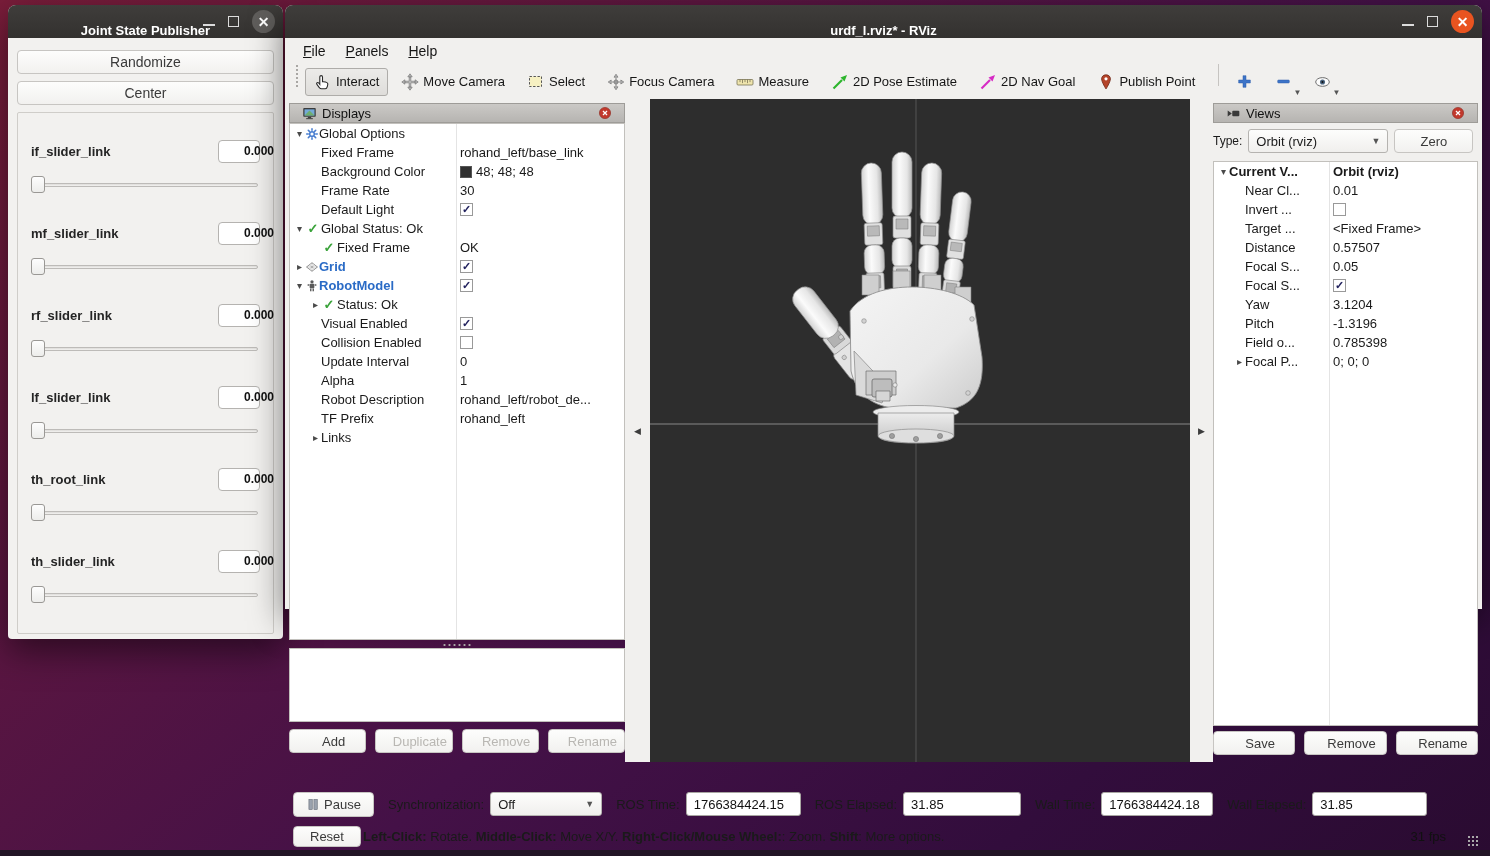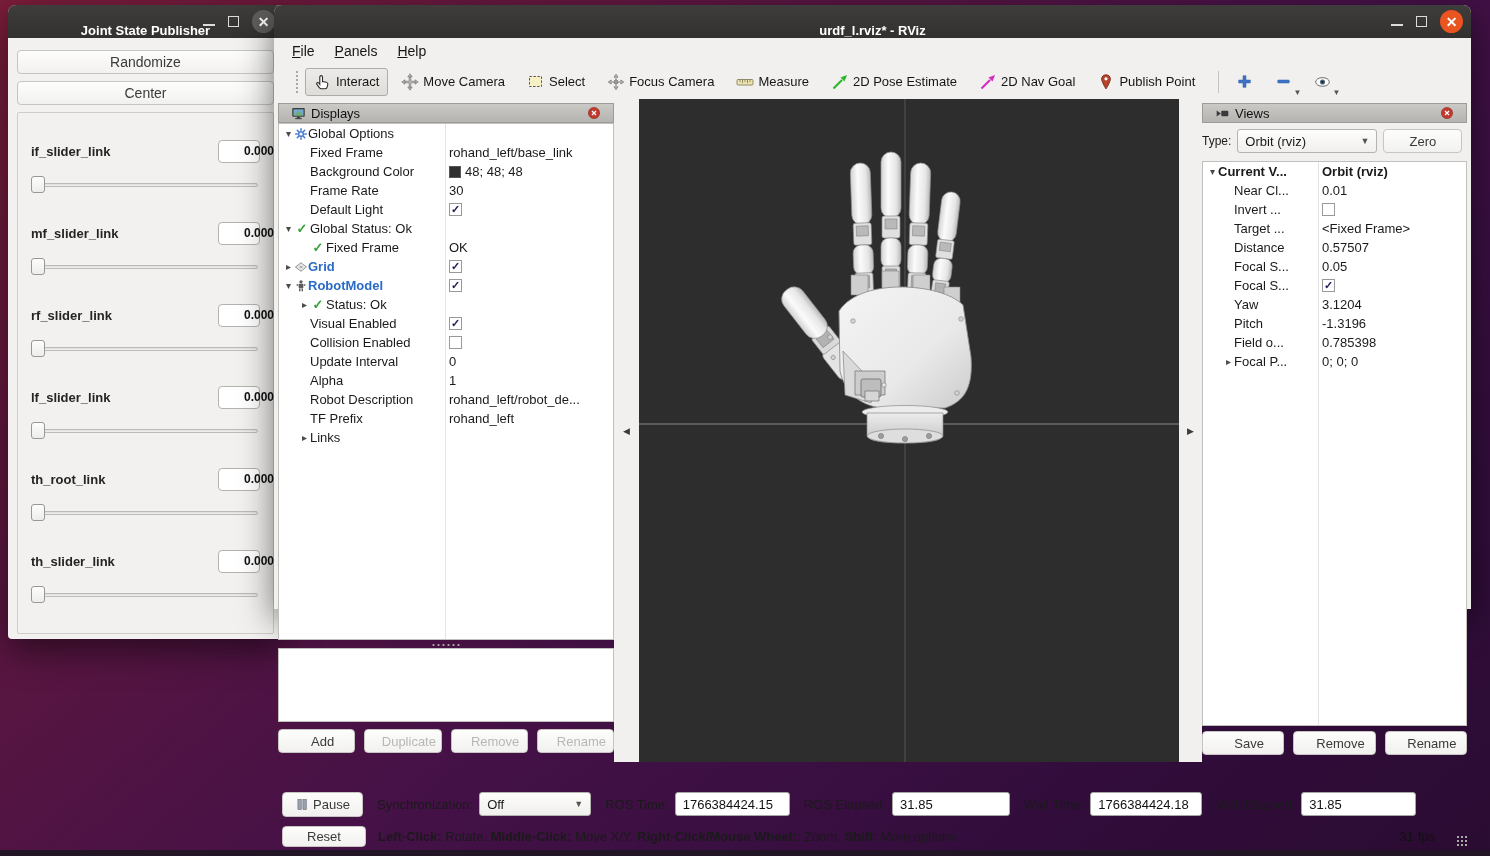--- a/index.html
+++ b/index.html
@@ -37,28 +37,28 @@
   .sg-label { font-weight:bold; font-size:13px; color:#242424; }
   .sg-value { width:41px; height:23px; background:#fff; border:1px solid #b5b3b0; border-radius:4px;
     font-weight:bold; font-size:12px; display:flex; align-items:center; justify-content:center; color:#111;padding-left:40px; }
   .sg-slider { position:relative; height:18px; margin-top:13px; }
   .sg-track { position:absolute; left:0; right:2px; top:7px; height:4px; border:1px solid #bdbbb8;
     border-radius:3px; background:linear-gradient(#dddbd8,#f4f3f1); }
   .sg-handle { position:absolute; left:0; top:0; width:14px; height:17px; background:linear-gradient(#fdfdfd,#ededeb);
     border:1px solid #9a9895; border-radius:3px; }
 
   
-  .rviz-window { position:absolute; left:274px; top:5px; width:1197px; height:604px; background:#f1f0ee;
+  .rviz-window { position:absolute; left:285px; top:5px; width:1197px; height:604px; background:#f1f0ee;
     border-radius:8px 8px 0 0; box-shadow:0 12px 34px rgba(0,0,0,.55); }
 
   .rviz-menubar { height:26px; display:flex; align-items:center; padding-left:8px; font-size:14px; }
   .menu-item { padding:2px 10px; color:#151515; }
   .menu-item .u { text-decoration:underline; }
 
-  .rviz-toolbar { height:35px; display:flex; align-items:center; padding-left:19px; }
+  .rviz-toolbar { height:35px; display:flex; padding-left:8px; }
   .tool-grip { width:5px; height:24px; margin:0 5px 0 2px;
     background-image:radial-gradient(circle, #a9a7a4 1px, transparent 1.2px); background-size:4px 4px; }
   .tool-btn { display:flex; align-items:center; gap:4px; height:28px; padding:0 8px; margin-right:4px;
     border:1px solid transparent; border-radius:3px; font-size:13px; color:#161616; position:relative; }
   .tool-btn.active { background:linear-gradient(#ecebe9,#dfddda); border-color:#aeaca9; }
   .tool-btn .ticon { display:flex; width:18px; height:18px; }
   .tool-sep { width:1px; height:22px; background:#c6c4c1; margin:0 10px; }
   .tool-mini { position:relative; padding:0 7px; margin-right:8px; display:flex; align-items:center; height:28px; }
   .tool-dd { position:absolute; right:-2px; bottom:-1px; font-size:8px; color:#555; }
 
@@ -107,21 +107,21 @@
   
   .time-content { position:absolute; display:flex; align-items:center; font-size:13px; }
   .field { background:#fff; border:1px solid #a8a6a2; border-radius:3px; height:24px;
     display:flex; align-items:center; padding:0 7px; font-size:13px; color:#111; }
   .time-label { margin:0 6px 0 14px; }
   .pause-btn { width:81px; height:25px; gap:3px; }
 
   
   .statusbar { position:absolute; left:0; top:817px; width:1197px; height:28px; display:flex;
     align-items:center; padding:0 8px; font-size:13px; }
-  .statusbar .btn { height:21px; padding:0 24px; margin-right:12px; }
+  .statusbar .btn { height:21px; padding:0 16px; margin-right:2px; }
   .help-text b { font-weight:bold; }
   .fps { margin-left:auto; padding-right:28px; color:#111; }
   .grip { position:absolute; right:3px; bottom:3px; width:12px; height:12px;
     background-image:radial-gradient(circle,#aaa 1px, transparent 1.2px); background-size:4px 4px; }
 </style>
 </head>
 <body>
 
 <div class="screen">
 

